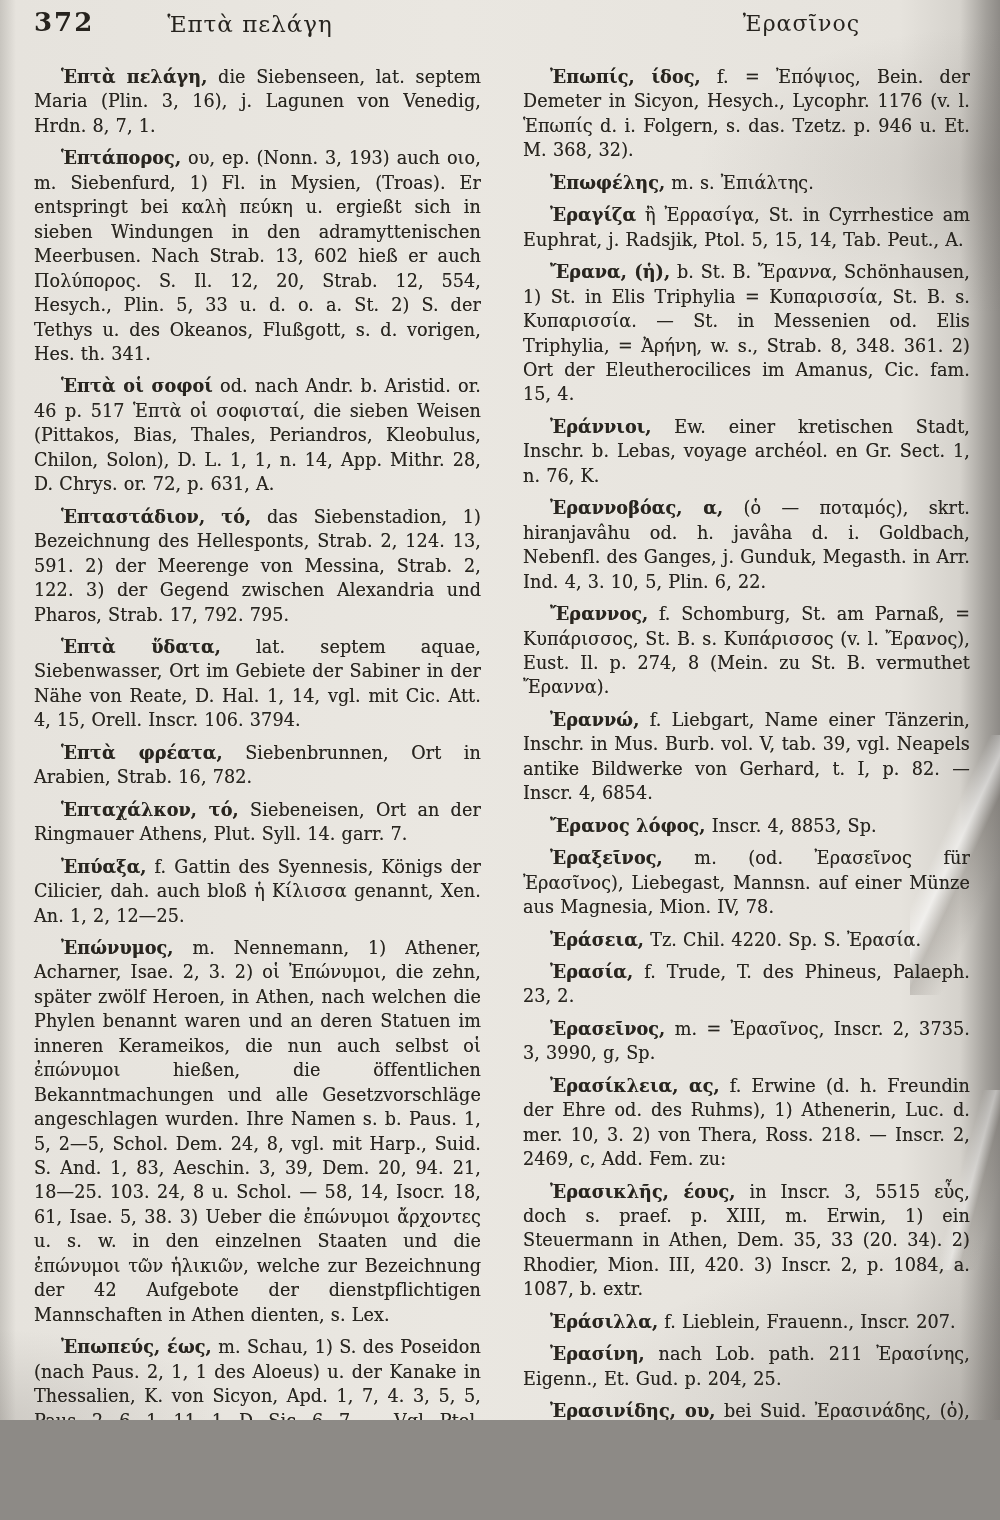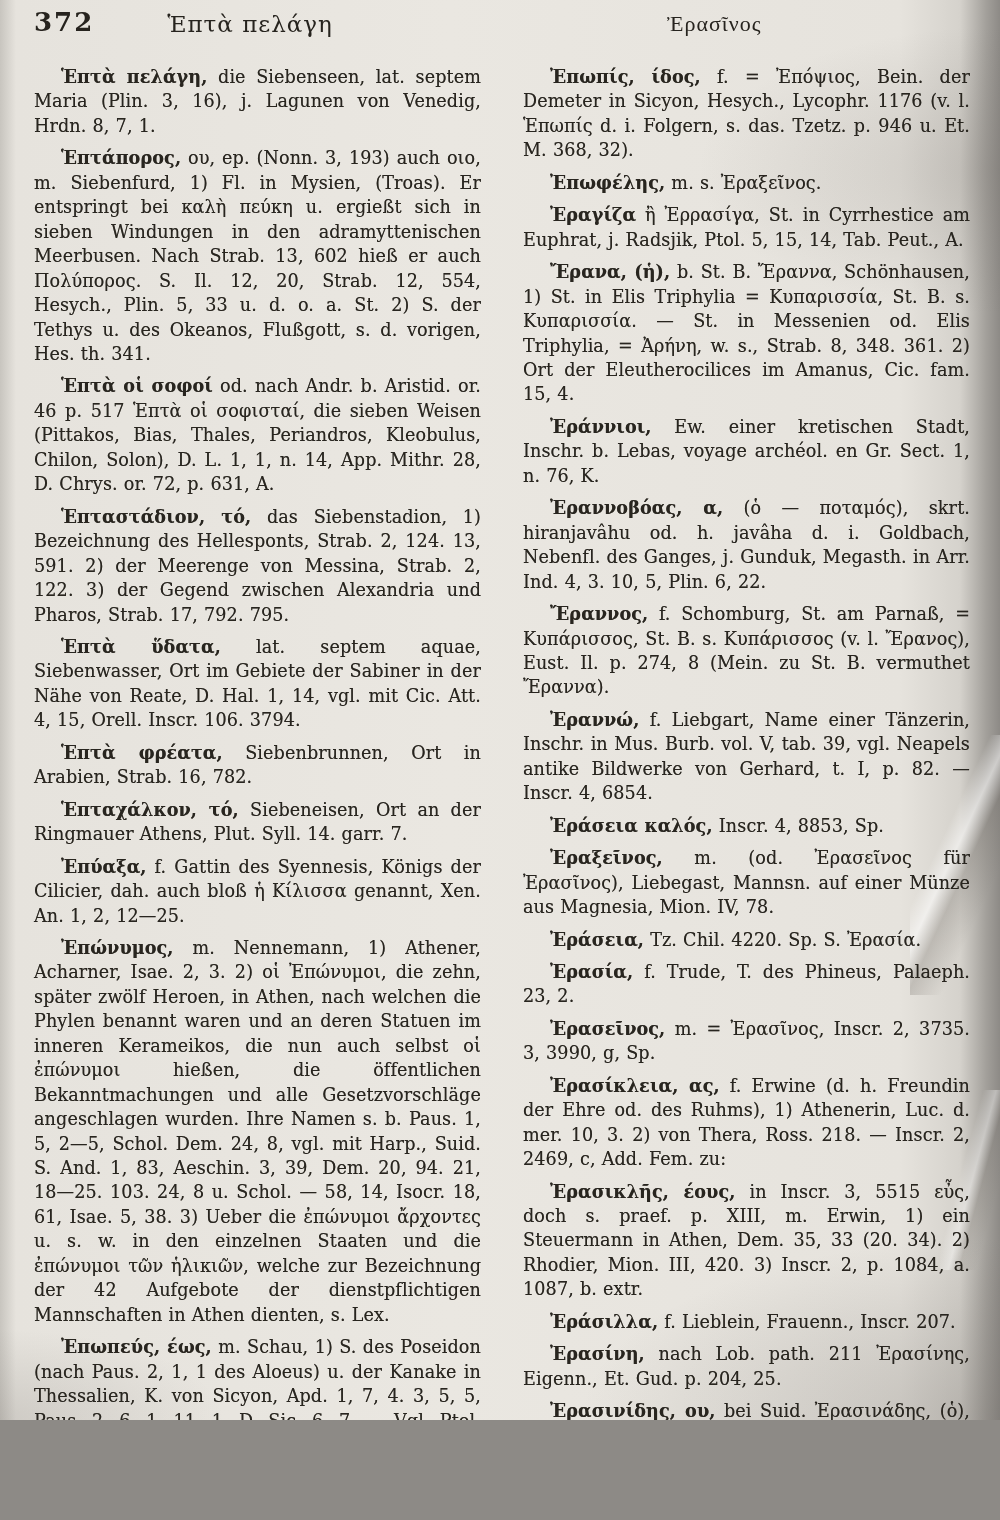--- a/index.html
+++ b/index.html
@@ -34,22 +34,22 @@
   .header { position: absolute; top: 6px; left: 0; width: 100%; height: 44px; }
   .pagenum {
     position: absolute; left: 34px; top: 1px;
     font-size: 26px; font-weight: bold; letter-spacing: 2px;
   }
   .rh-left {
     position: absolute; left: 120px; top: 5px; width: 260px;
     text-align: center; font-size: 23px; letter-spacing: 1px;
   }
   .rh-right {
-    position: absolute; left: 667px; top: 5px; width: 170px;
-    text-align: left; font-size: 22px; letter-spacing: 1px; font-family: Liberation Serif, serif;
+    position: absolute; left: 690px; top: 5px; width: 170px;
+    text-align: right; font-size: 22px; letter-spacing: 1px;
   }
   .columns {
     position: absolute; top: 57px; left: 26px; width: 952px;
     display: flex; gap: 26px;
   }
   .col { width: 463px; }
   .entry {
     margin: 8px;
     text-align: justify;
     text-indent: 27px;
@@ -84,28 +84,28 @@
       <p class="entry"><span class="hw">Ἑπτὰ ὕδατα,</span> <span class="bd">lat. septem aquae, Siebenwasser, Ort im Gebiete der Sabiner in der Nähe von Reate, D. Hal. 1, 14, vgl. mit Cic. Att. 4, 15, Orell. Inscr. 106. 3794.</span></p>
       <p class="entry"><span class="hw">Ἑπτὰ φρέατα,</span> <span class="bd">Siebenbrunnen, Ort in Arabien, Strab. 16, 782.</span></p>
       <p class="entry"><span class="hw">Ἑπταχάλκον, τό,</span> <span class="bd">Siebeneisen, Ort an der Ringmauer Athens, Plut. Syll. 14. garr. 7.</span></p>
       <p class="entry"><span class="hw">Ἐπύαξα,</span> <span class="bd">f. Gattin des Syennesis, Königs der Cilicier, dah. auch bloß ἡ Κίλισσα genannt, Xen. An. 1, 2, 12—25.</span></p>
       <p class="entry"><span class="hw">Ἐπώνυμος,</span> <span class="bd">m. Nennemann, 1) Athener, Acharner, Isae. 2, 3. 2) οἱ Ἐπώνυμοι, die zehn, später zwölf Heroen, in Athen, nach welchen die Phylen benannt waren und an deren Statuen im inneren Kerameikos, die nun auch selbst οἱ ἐπώνυμοι hießen, die öffentlichen Bekanntmachungen und alle Gesetzvorschläge angeschlagen wurden. Ihre Namen s. b. Paus. 1, 5, 2—5, Schol. Dem. 24, 8, vgl. mit Harp., Suid. S. And. 1, 83, Aeschin. 3, 39, Dem. 20, 94. 21, 18—25. 103. 24, 8 u. Schol. — 58, 14, Isocr. 18, 61, Isae. 5, 38. 3) Ueber die ἐπώνυμοι ἄρχοντες u. s. w. in den einzelnen Staaten und die ἐπώνυμοι τῶν ἡλικιῶν, welche zur Bezeichnung der 42 Aufgebote der dienstpflichtigen Mannschaften in Athen dienten, s. Lex.</span></p>
       <p class="entry"><span class="hw">Ἐπωπεύς, έως,</span> <span class="bd">m. Schau, 1) S. des Poseidon (nach Paus. 2, 1, 1 des Aloeus) u. der Kanake in Thessalien, K. von Sicyon, Apd. 1, 7, 4. 3, 5, 5, Paus. 2, 6, 1. 11, 1, D. Sic. 6, 7. — Vgl. Ptol. Heph. b. Phot. 148, a, 12. 2) Fischer aus Icarus, Ael. n. an. 15, 23, Ath. 7, 283, b. 3) einer der Tyrrhener, welche von Dionysos in Delphine verwandelt wurden, Ov. met. 3, 618. 4) ὁ Ἐπ. λόφος, Schauenstein, Berg auf der Insel Pithekusa, Timae. b. Strab. 5, 248 (v. l. Ἐπωμεύς d. i. Hülsen).</span></p>
 
     </div>
     <div class="col">
       <p class="entry"><span class="hw">Ἐπωπίς, ίδος,</span> <span class="bd">f. = Ἐπόψιος, Bein. der Demeter in Sicyon, Hesych., Lycophr. 1176 (v. l. Ἑπωπίς d. i. Folgern, s. das. Tzetz. p. 946 u. Et. M. 368, 32).</span></p>
-      <p class="entry"><span class="hw">Ἐπωφέλης,</span> <span class="bd">m. s. Ἐραξεῖνος.</span></p>
+      <p class="entry"><span class="hw">Ἐπωφέλης,</span> <span class="bd">m. s. Ἐπιάλτης.</span></p>
       <p class="entry"><span class="hw">Ἐραγίζα</span> <span class="bd">ἢ Ἐρρασίγα, St. in Cyrrhestice am Euphrat, j. Radsjik, Ptol. 5, 15, 14, Tab. Peut., A.</span></p>
       <p class="entry"><span class="hw">Ἔρανα, (ἡ),</span> <span class="bd">b. St. B. Ἔραννα, Schönhausen, 1) St. in Elis Triphylia = Κυπαρισσία, St. B. s. Κυπαρισσία. — St. in Messenien od. Elis Triphylia, = Ἀρήνη, w. s., Strab. 8, 348. 361. 2) Ort der Eleutherocilices im Amanus, Cic. fam. 15, 4.</span></p>
       <p class="entry"><span class="hw">Ἐράννιοι,</span> <span class="bd">Ew. einer kretischen Stadt, Inschr. b. Lebas, voyage archéol. en Gr. Sect. 1, n. 76, K.</span></p>
       <p class="entry"><span class="hw">Ἐραννοβόας, α,</span> <span class="bd">(ὁ — ποταμός), skrt. hiranjavâhu od. h. javâha d. i. Goldbach, Nebenfl. des Ganges, j. Gunduk, Megasth. in Arr. Ind. 4, 3. 10, 5, Plin. 6, 22.</span></p>
       <p class="entry"><span class="hw">Ἔραννος,</span> <span class="bd">f. Schomburg, St. am Parnaß, = Κυπάρισσος, St. B. s. Κυπάρισσος (v. l. Ἔρανος), Eust. Il. p. 274, 8 (Mein. zu St. B. vermuthet Ἔραννα).</span></p>
       <p class="entry"><span class="hw">Ἐραννώ,</span> <span class="bd">f. Liebgart, Name einer Tänzerin, Inschr. in Mus. Burb. vol. V, tab. 39, vgl. Neapels antike Bildwerke von Gerhard, t. I, p. 82. — Inscr. 4, 6854.</span></p>
-      <p class="entry"><span class="hw">Ἐράσεια καλός,</span> <span class="bd">Inscr. 4, 8853, Sp.</span></p>
+      <p class="entry"><span class="hw">Ἔρανος λόφος,</span> <span class="bd">Inscr. 4, 8853, Sp.</span></p>
       <p class="entry"><span class="hw">Ἐραξεῖνος,</span> <span class="bd">m. (od. Ἐρασεῖνος für Ἐρασῖνος), Liebegast, Mannsn. auf einer Münze aus Magnesia, Mion. IV, 78.</span></p>
       <p class="entry"><span class="hw">Ἐράσεια,</span> <span class="bd">Tz. Chil. 4220. Sp. S. Ἐρασία.</span></p>
       <p class="entry"><span class="hw">Ἐρασία,</span> <span class="bd">f. Trude, T. des Phineus, Palaeph. 23, 2.</span></p>
       <p class="entry"><span class="hw">Ἐρασεῖνος,</span> <span class="bd">m. = Ἐρασῖνος, Inscr. 2, 3735. 3, 3990, g, Sp.</span></p>
       <p class="entry"><span class="hw">Ἐρασίκλεια, ας,</span> <span class="bd">f. Erwine (d. h. Freundin der Ehre od. des Ruhms), 1) Athenerin, Luc. d. mer. 10, 3. 2) von Thera, Ross. 218. — Inscr. 2, 2469, c, Add. Fem. zu:</span></p>
       <p class="entry"><span class="hw">Ἐρασικλῆς, έους,</span> <span class="bd">in Inscr. 3, 5515 εὖς, doch s. praef. p. XIII, m. Erwin, 1) ein Steuermann in Athen, Dem. 35, 33 (20. 34). 2) Rhodier, Mion. III, 420. 3) Inscr. 2, p. 1084, a. 1087, b. extr.</span></p>
       <p class="entry"><span class="hw">Ἐράσιλλα,</span> <span class="bd">f. Lieblein, Frauenn., Inscr. 207.</span></p>
       <p class="entry"><span class="hw">Ἐρασίνη,</span> <span class="bd">nach Lob. path. 211 Ἐρασίνης, Eigenn., Et. Gud. p. 204, 25.</span></p>
       <p class="entry"><span class="hw">Ἐρασινίδης, ου,</span> <span class="bd">bei Suid. Ἐρασινάδης, (ὁ), Schönemann, 1) Athener, a) Feldherr in der Schlacht bei den arginusischen Inseln, Ar. Ran. 1196 u. Schol., Lys. 21, 8, Xen. Hell. 1, 5, 16. 6, 29. 7, 2, D. Sic. 13, 74; er u. seine Mitfeldherrn, οἱ περὶ Ἐρασινίδην στρατηγοί, Ath. 5, 218, a, od. οἱ ἀμφὶ Ἐρασινίδην, Xen. mem. 1, 1, 18, Them. or. 20, p. 239. b) Anderer in Ant. Diog. 10. 2) Korinthier, Thuc. 7, 7.</span></p>
 

